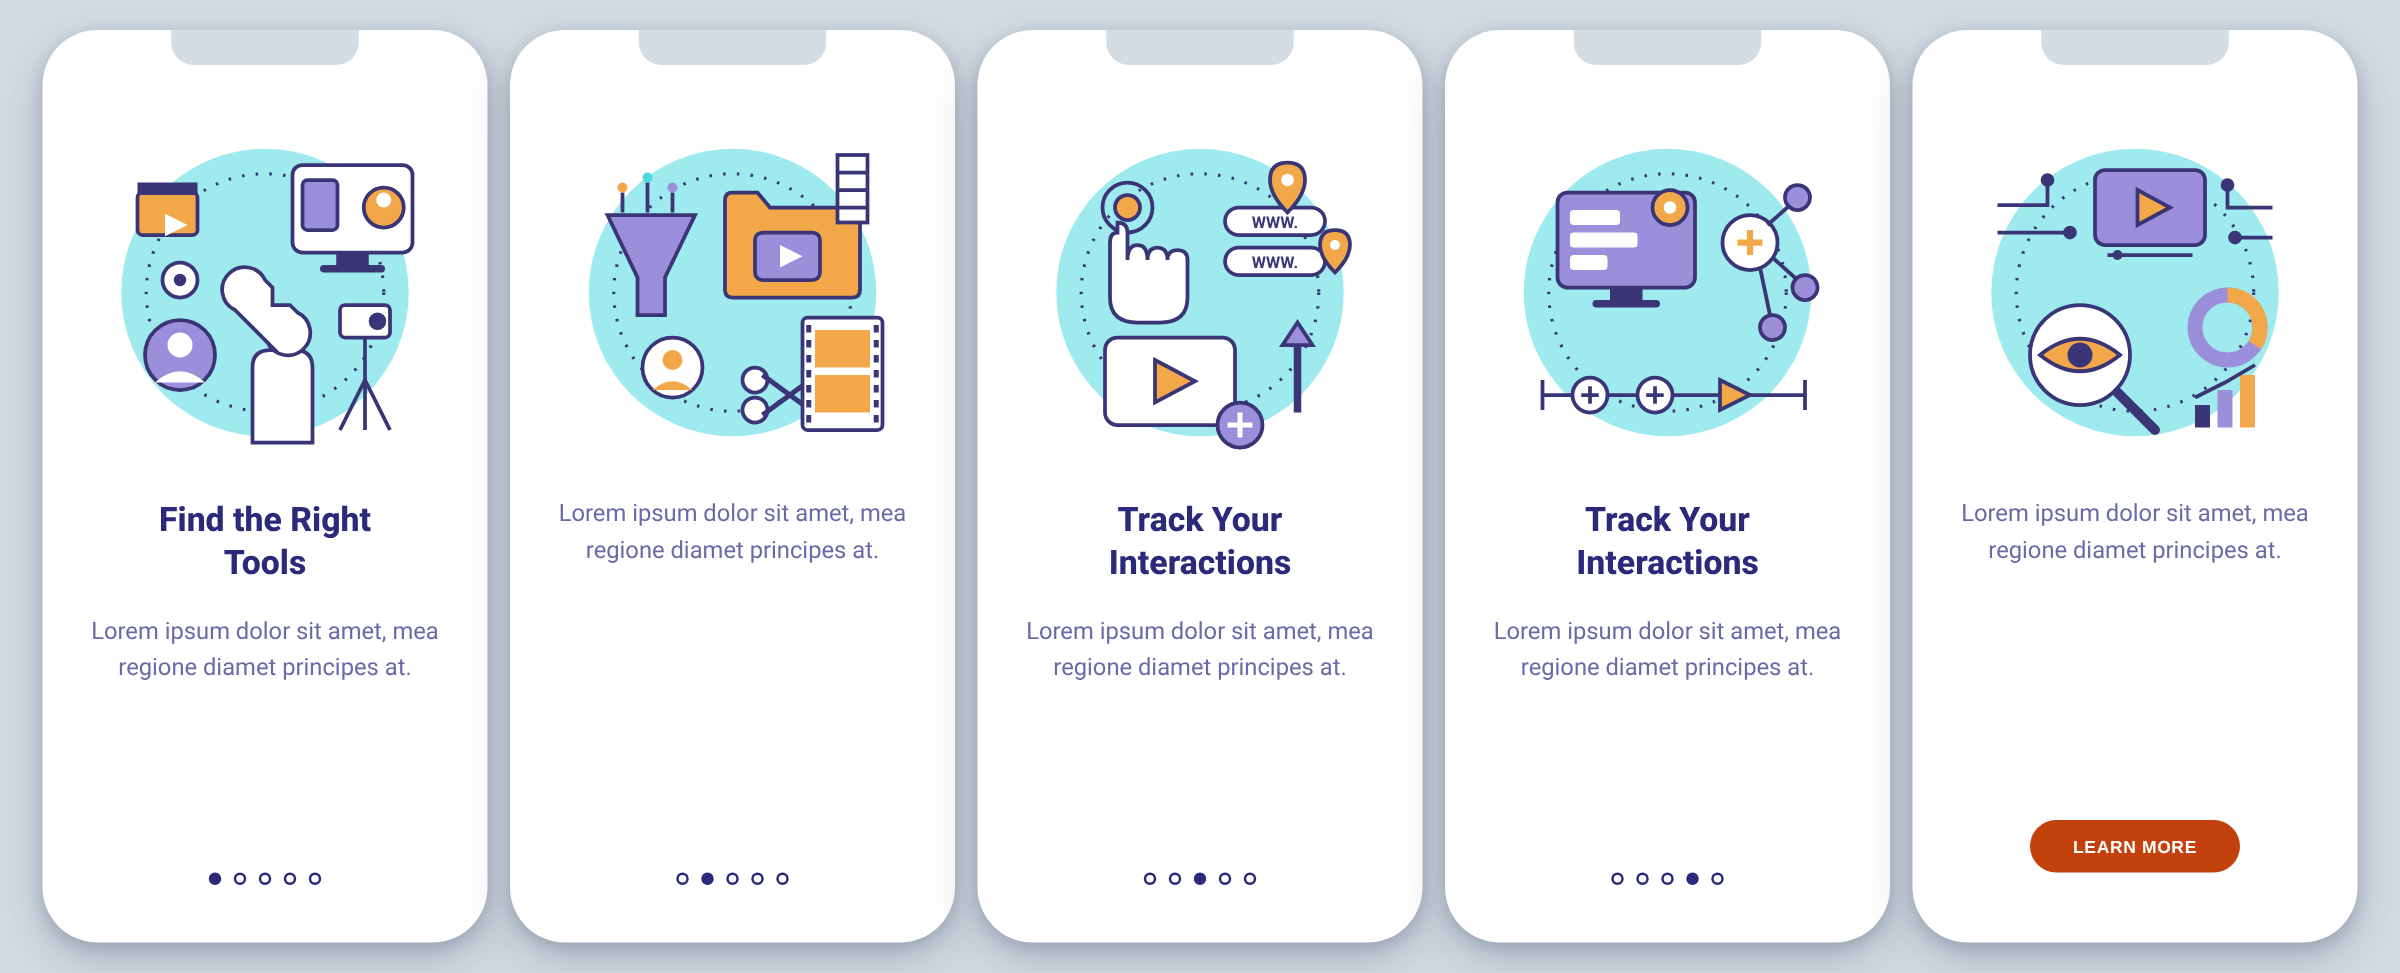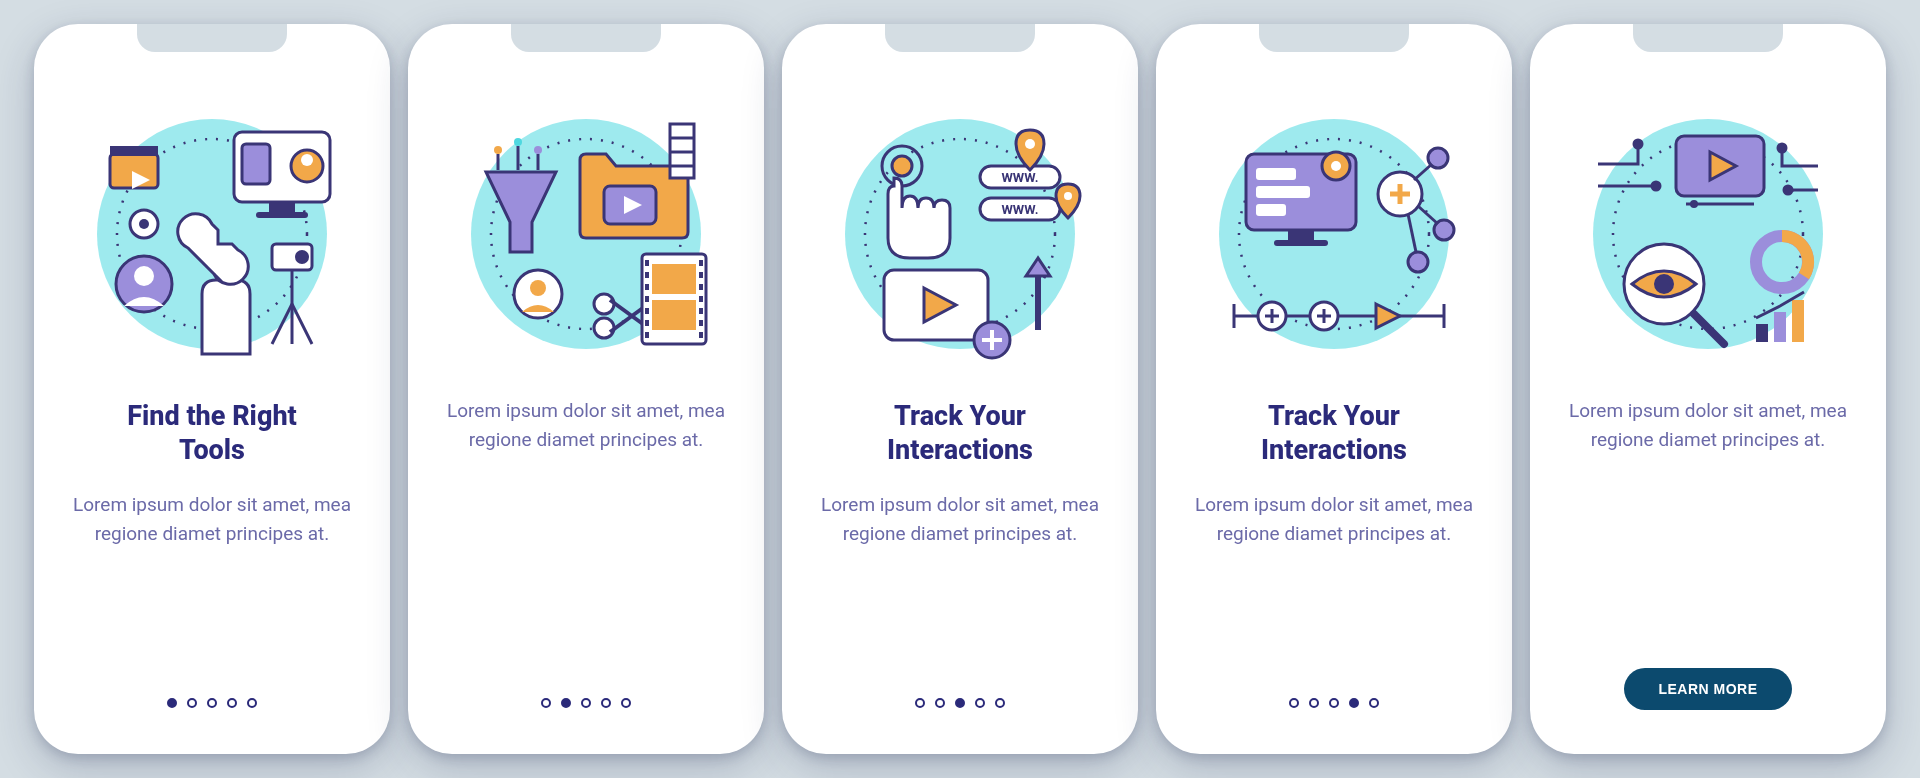--- a/index.html
+++ b/index.html
@@ -68,29 +68,29 @@
   }
   .dot {
     width: 10px;
     height: 10px;
     border-radius: 50%;
     border: 2px solid #2b2a7a;
     background: transparent;
   }
   .dot.active { background: #2b2a7a; }
   .cta {
-    background: #0c4a6e;
+    background: #c2410c;
     color: #fff;
     font-weight: 800;
     font-size: 14px;
     letter-spacing: .5px;
     border: none;
     padding: 13px 34px;
     border-radius: 999px;
-    margin-bottom: 4px;
+    margin-bottom: 16px;
     cursor: pointer;
   }
 </style>
 </head>
 <body>
 
 <div class="phone">
   <div class="notch"></div>
   <svg class="illus" viewBox="0 0 280 280">
     <circle cx="140" cy="140" r="115" fill="#4fd8e0" opacity=".55"></circle>

